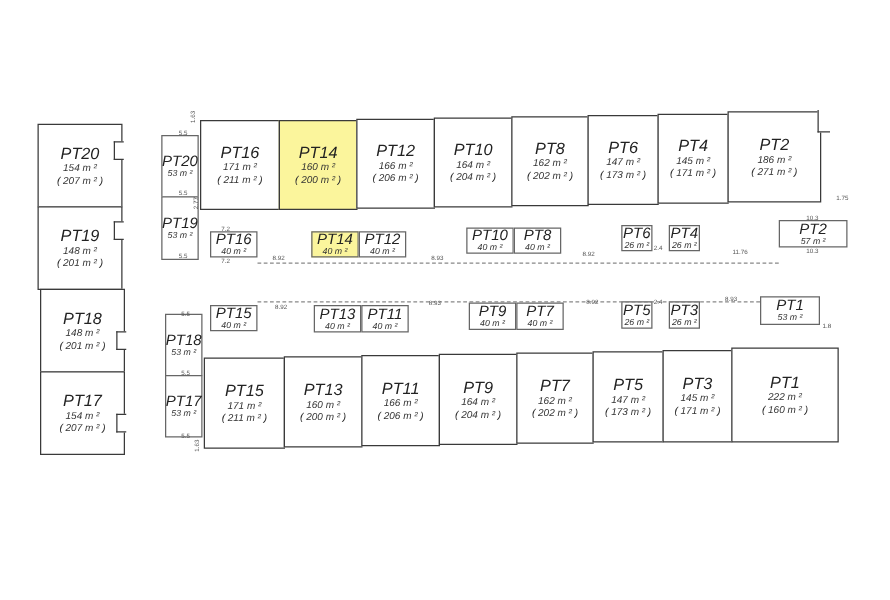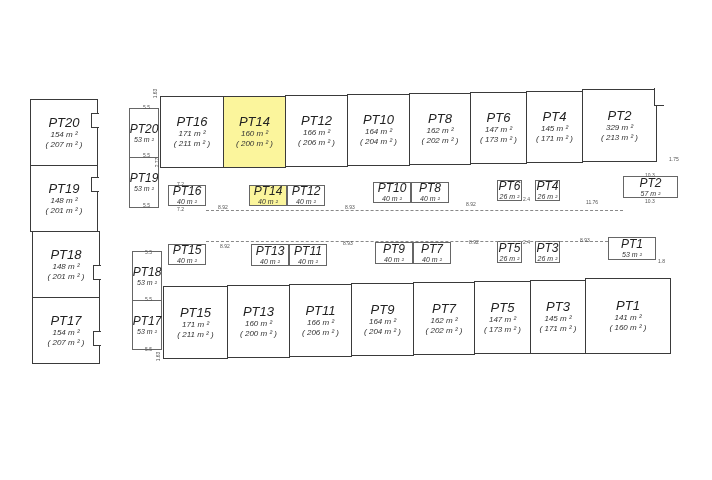--- a/index.html
+++ b/index.html
@@ -98,22 +98,22 @@
   <span class="a1">147 m ²</span>
   <span class="a2">( 173 m ² )</span>
 </div>
 <div class="lot" style="left:526px;top:91px;width:57px;height:72px;">
   <span class="nm">PT4</span>
   <span class="a1">145 m ²</span>
   <span class="a2">( 171 m ² )</span>
 </div>
 <div class="lot" style="left:582px;top:89px;width:75px;height:73px;">
   <span class="nm">PT2</span>
-  <span class="a1">329 m ²</span>
-  <span class="a2">( 213 m ² )</span>
+  <span class="a1">186 m ²</span>
+  <span class="a2">( 271 m ² )</span>
 </div>
 <div class="abs" style="left:654px;top:88px;width:10px;height:18px;background:#fff;border-bottom:1px solid #3a3a3a;border-left:1px solid #3a3a3a;box-sizing:border-box;"></div>
 
 <div class="pk" style="left:168px;top:185px;width:38px;height:21px;">
   <span class="nm">PT16</span>
   <span class="a1">40 m ²</span>
 </div>
 <div class="pk hl" style="left:249px;top:185px;width:38px;height:21px;">
   <span class="nm">PT14</span>
   <span class="a1">40 m ²</span>
@@ -206,21 +206,21 @@
   <span class="a1">147 m ²</span>
   <span class="a2">( 173 m ² )</span>
 </div>
 <div class="lot" style="left:530px;top:280px;width:56px;height:74px;">
   <span class="nm">PT3</span>
   <span class="a1">145 m ²</span>
   <span class="a2">( 171 m ² )</span>
 </div>
 <div class="lot" style="left:585px;top:278px;width:86px;height:76px;">
   <span class="nm">PT1</span>
-  <span class="a1">141 m ²</span>
+  <span class="a1">222 m ²</span>
   <span class="a2">( 160 m ² )</span>
 </div>
 
 <div class="dash" style="left:206px;top:210px;width:417px;"></div>
 <div class="dash" style="left:206px;top:241px;width:402px;"></div>
 
 <span class="dim" style="left:143px;top:105px;">5.5</span>
 <span class="dim" style="left:143px;top:153px;">5.5</span>
 <span class="dim" style="left:143px;top:203px;">5.5</span>
 <span class="dim" style="left:145px;top:250px;">5.5</span>

